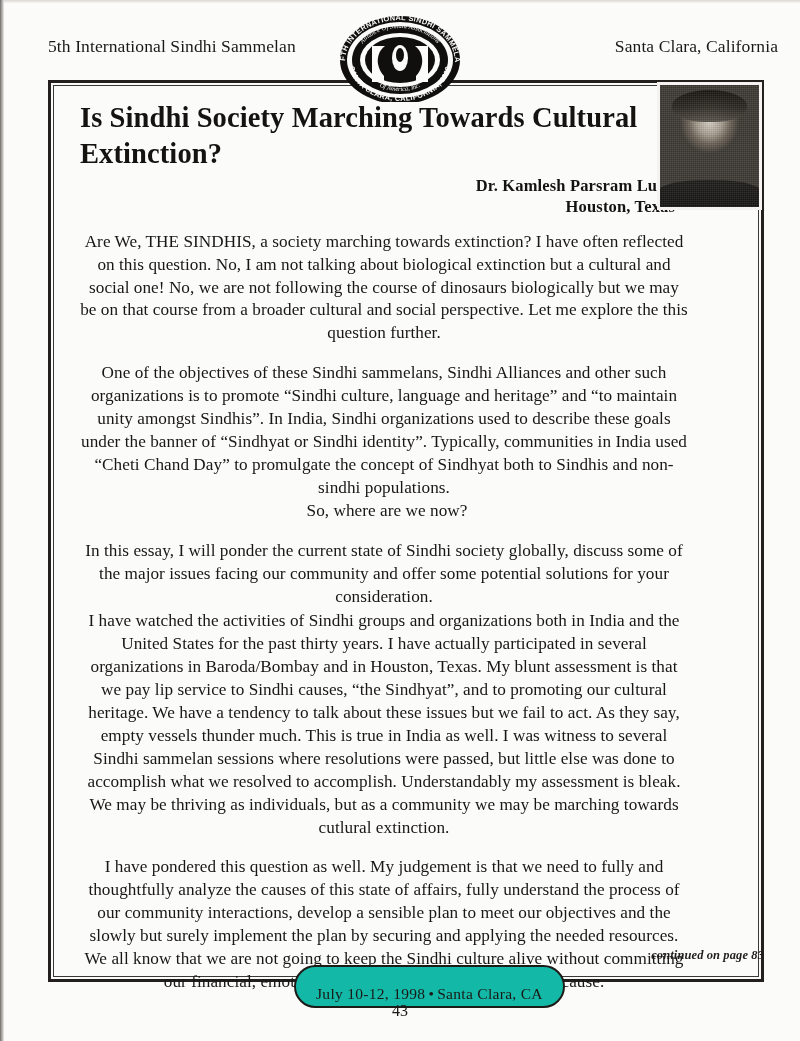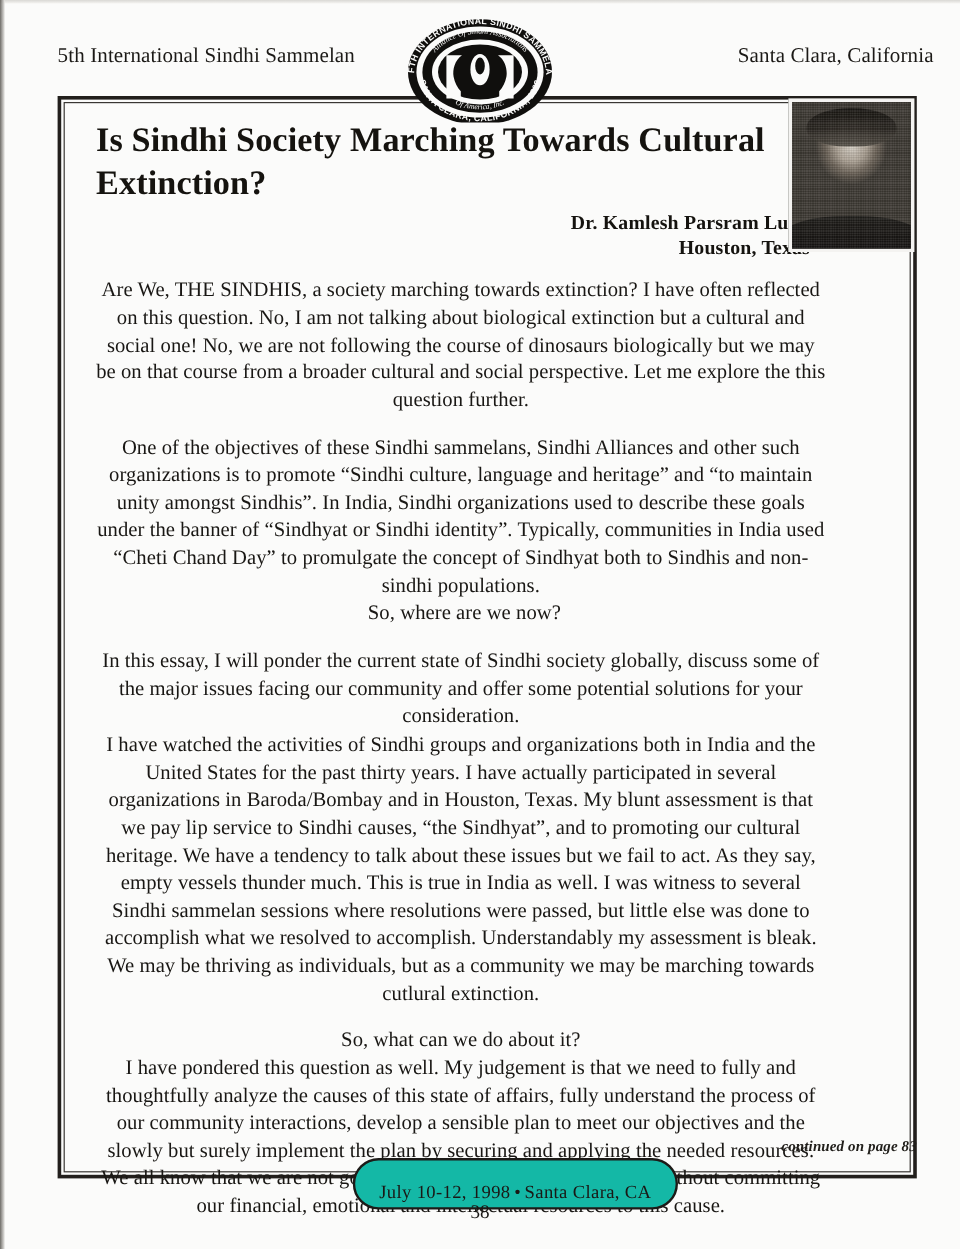--- a/index.html
+++ b/index.html
@@ -289,28 +289,27 @@
 
     <div class="body-text">
       <p class="para tight">Are We, THE SINDHIS, a society marching towards extinction? I have often reflected on this question. No, I am not talking about biological extinction but a cultural and social one! No, we are not following the course of dinosaurs biologically but we may be on that course from a broader cultural and social perspective. Let me explore the this question further.</p>
       <div style="height:17px"></div>
       <p class="para tight">One of the objectives of these Sindhi sammelans, Sindhi Alliances and other such organizations is to promote “Sindhi culture, language and heritage” and “to maintain unity amongst Sindhis”. In India, Sindhi organizations used to describe these goals under the banner of “Sindhyat or Sindhi identity”. Typically, communities in India used “Cheti Chand Day” to promulgate the concept of Sindhyat both to Sindhis and non-sindhi populations.</p>
       <p class="para" style="text-indent:6px">So, where are we now?</p>
       <p class="para-nogap para">In this essay, I will ponder the current state of Sindhi society globally, discuss some of the major issues facing our community and offer some potential solutions for your consideration.</p>
 
 
       <p class="para">I have watched the activities of Sindhi groups and organizations both in India and the United States for the past thirty years. I have actually participated in several organizations in Baroda/Bombay and in Houston, Texas. My blunt assessment is that we pay lip service to Sindhi causes, “the Sindhyat”, and to promoting our cultural heritage. We have a tendency to talk about these issues but we fail to act. As they say, empty vessels thunder much. This is true in India as well. I was witness to several Sindhi sammelan sessions where resolutions were passed, but little else was done to accomplish what we resolved to accomplish. Understandably my assessment is bleak.  We may be thriving as individuals, but as a community we may be marching towards cutlural extinction.</p>
-      <p class="para tight">So, what can we do about it?</p>
       <p class="para">I have pondered this question as well. My judgement is that we need to fully and thoughtfully analyze the causes of this state of affairs, fully understand the process of our community interactions, develop a sensible plan to meet our objectives and the slowly but surely implement the plan by securing and applying the needed resources. We all know that we are not going to keep the Sindhi culture alive without committing our financial, emotional and intellectual resources to this cause.</p>
     </div>
   </div>
 
   <div class="continued-note">continued on page 83</div>
 
   <div class="footer-banner">
     <div class="footer-pill">
       <span>July 10-12, 1998</span><span class="pill-dot">•</span><span>Santa Clara, CA</span>
     </div>
   </div>
 
-  <div class="page-number">38</div>
+  <div class="page-number">43</div>
 
 </div>
 
 </body></html>

